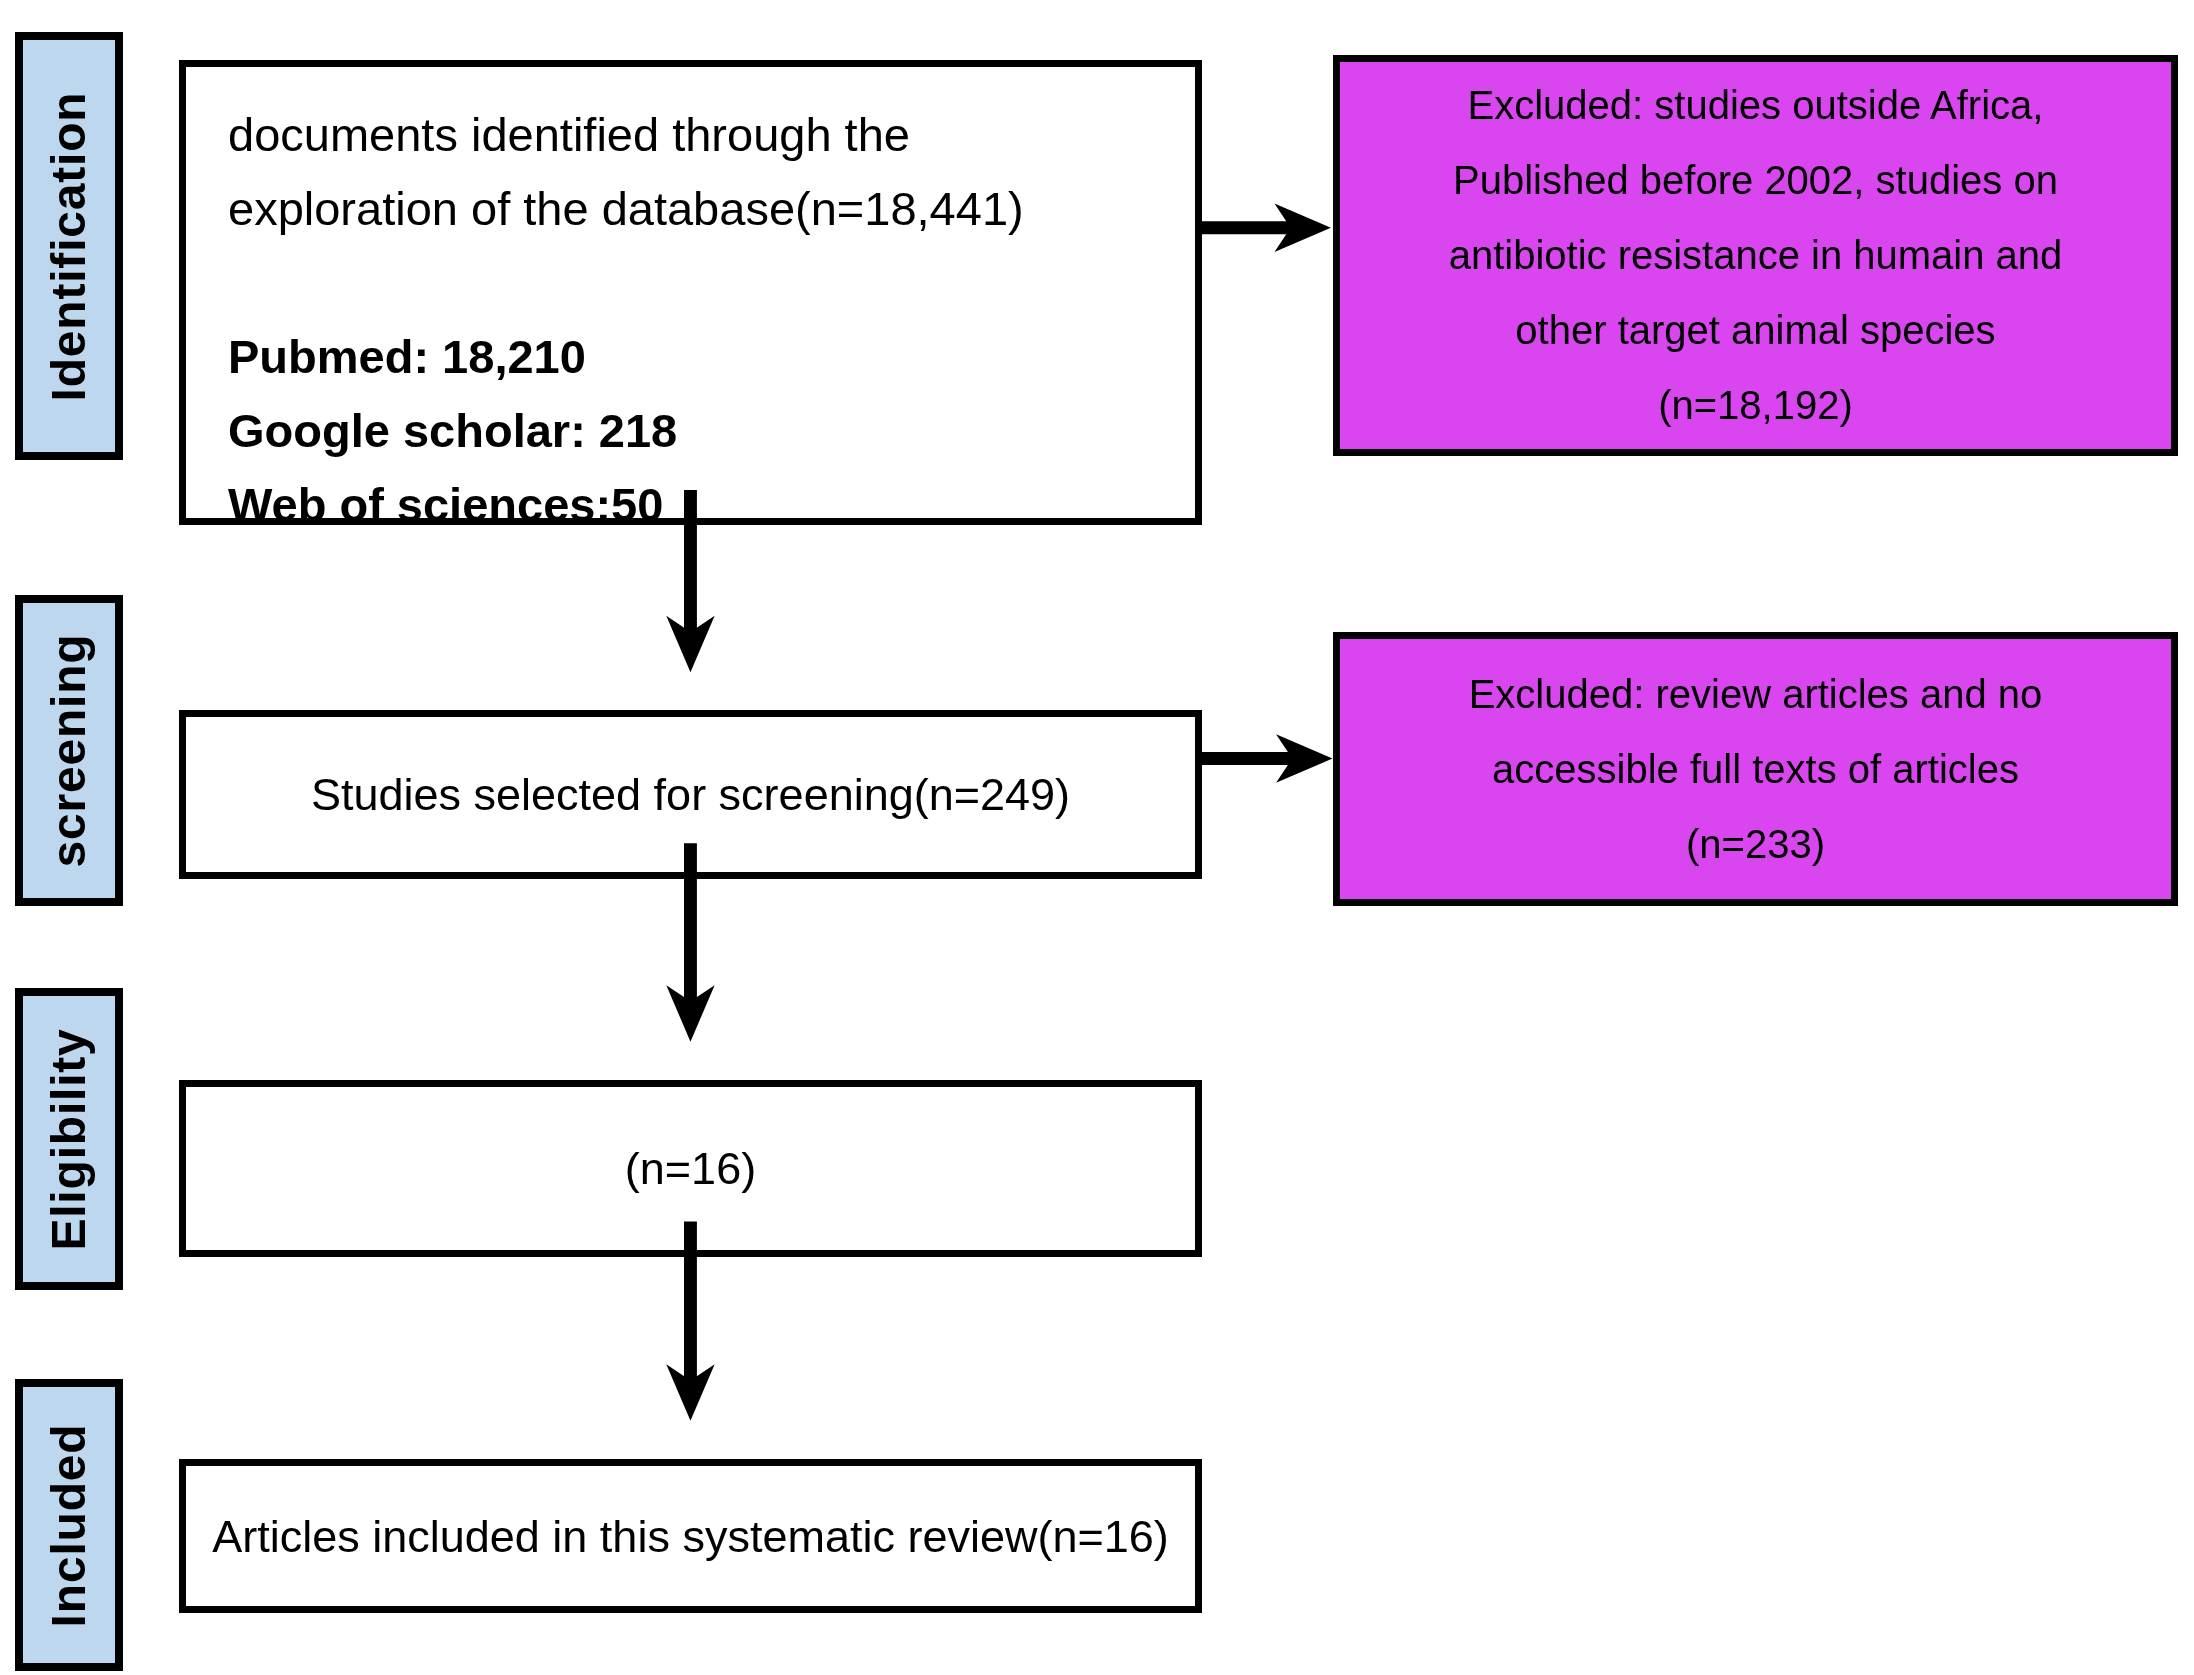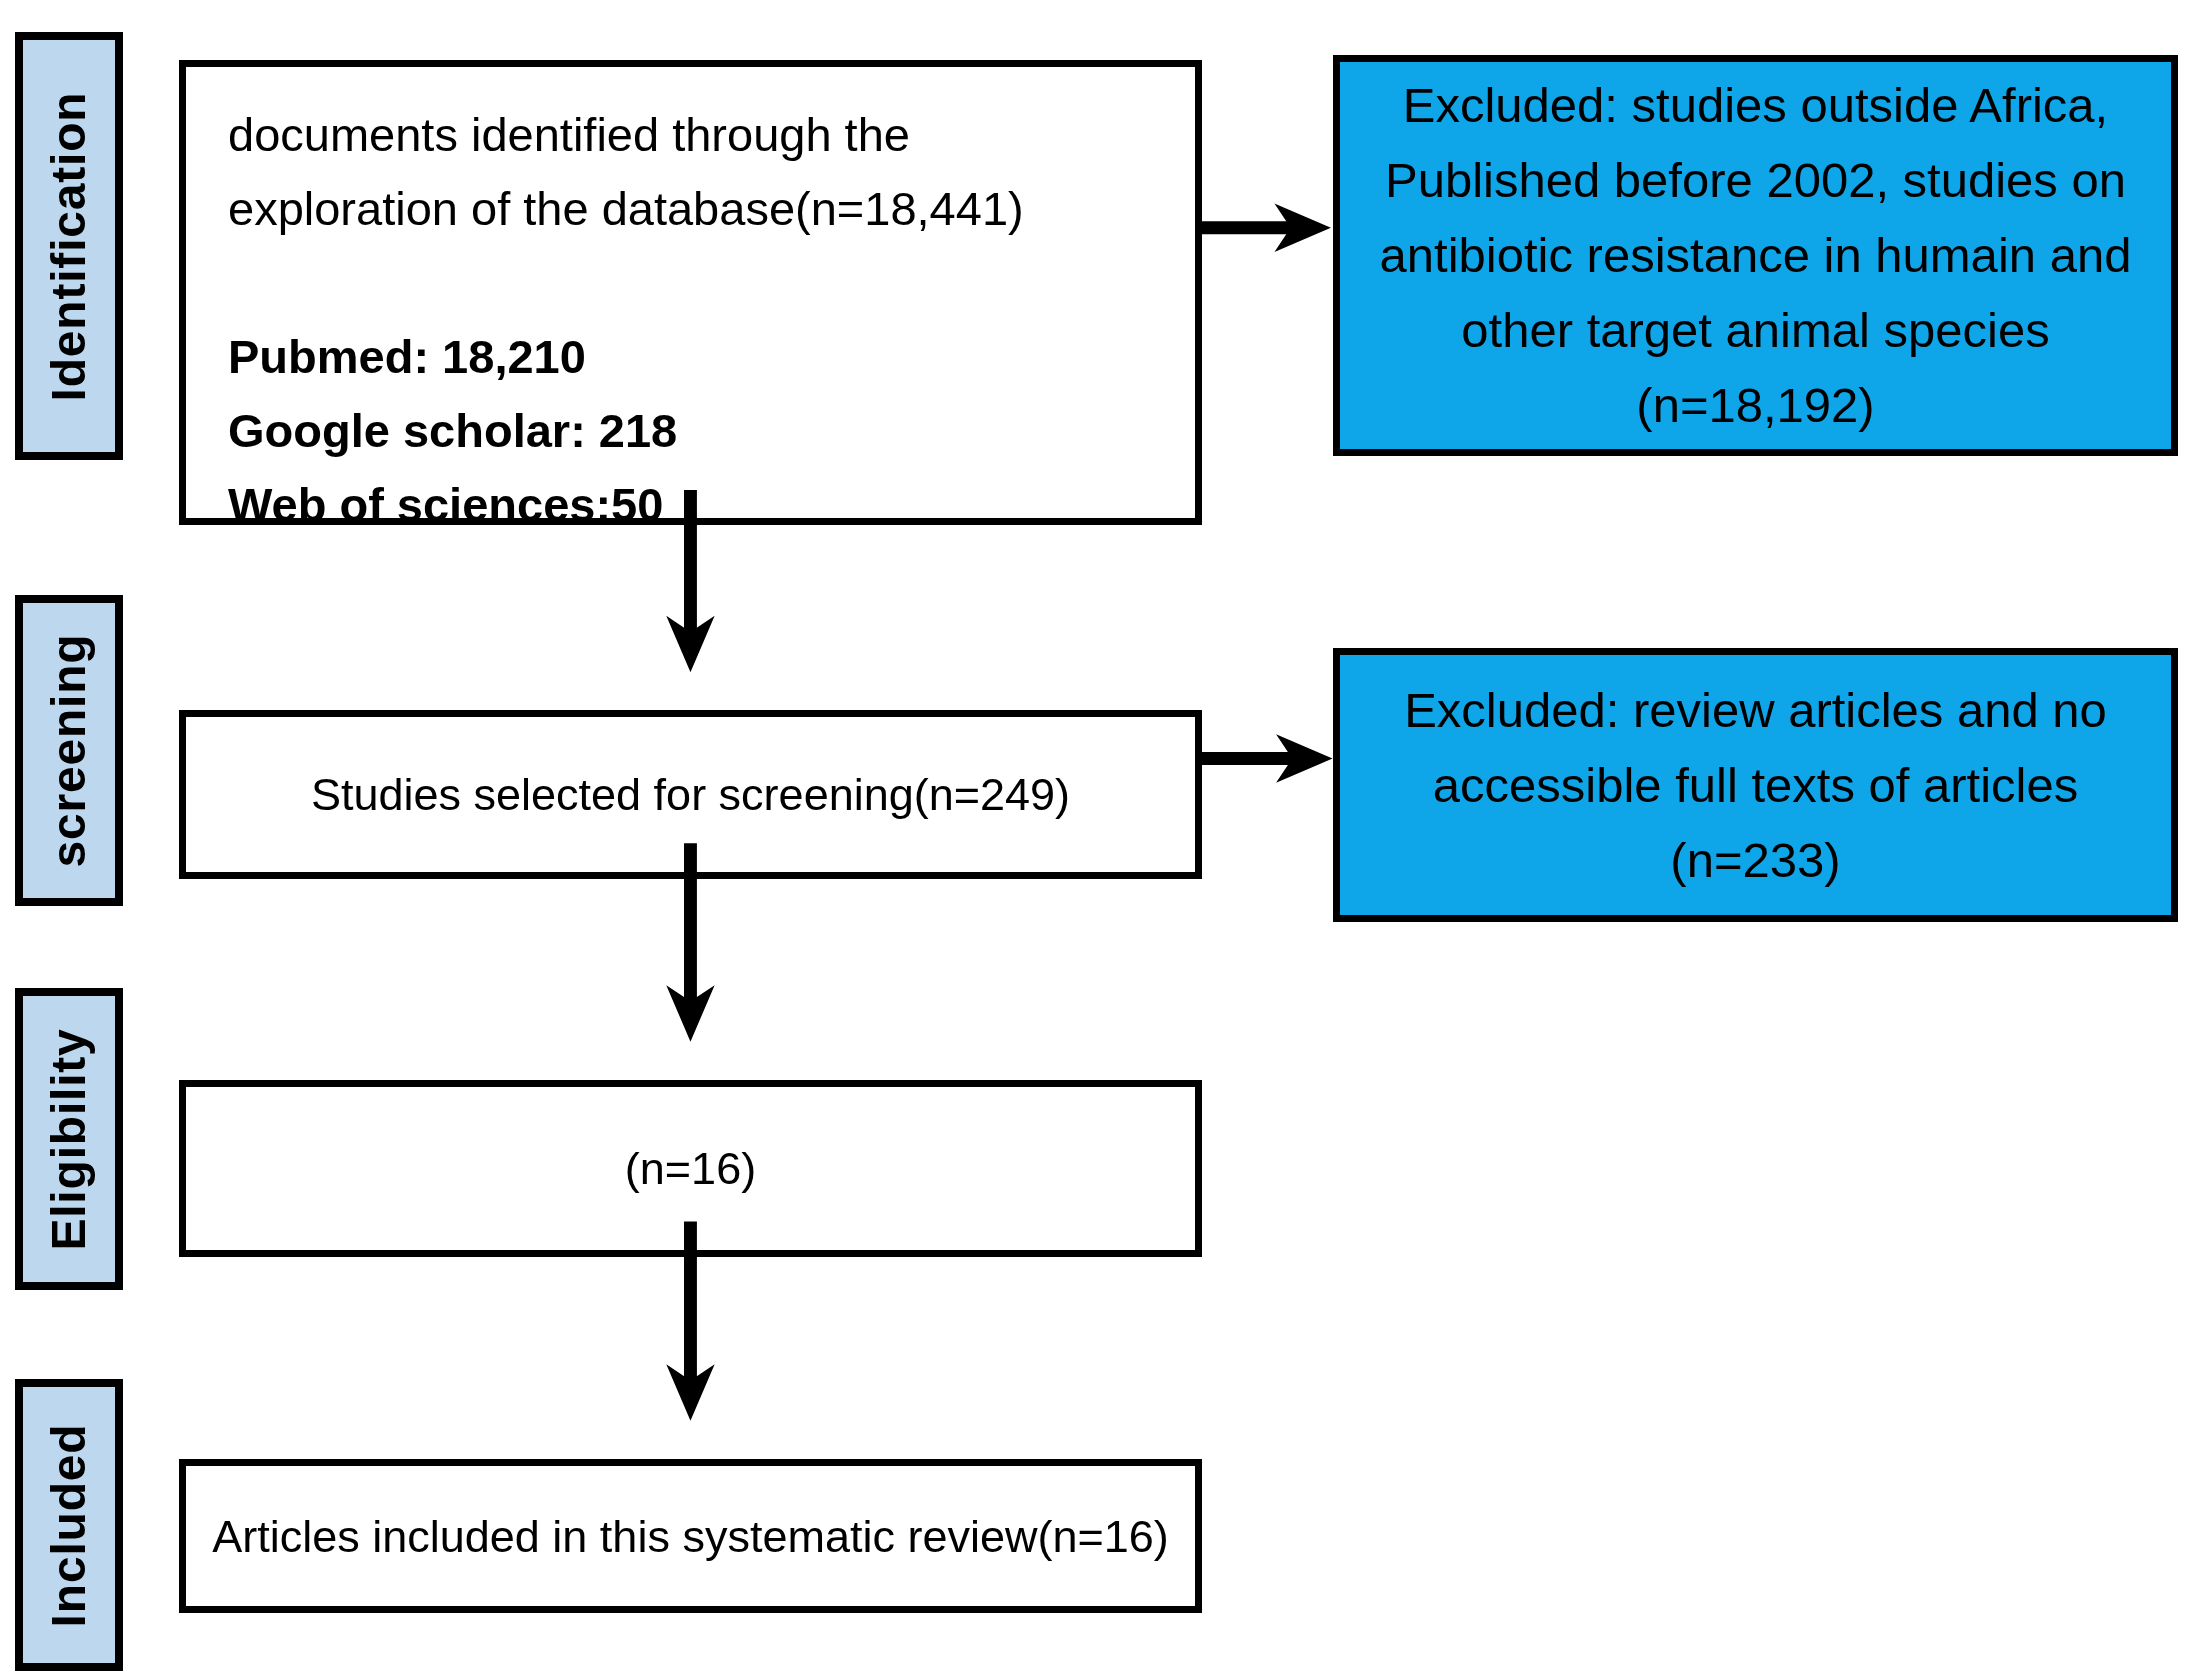--- a/index.html
+++ b/index.html
@@ -59,27 +59,27 @@
     padding: 31px 32px 0 42px;
     text-align: left;
   }
   #box-identification .intro { white-space: pre-line; }
   #box-identification .sources { white-space: pre-line; margin-top: 74px; font-weight: bold; }
 
   
   .excluded-box {
     left: 1333px;
     width: 845px;
-    background: #0ea5e9;
+    background: #d946ef;
     border: 7.3px solid #000000;
     display: flex;
     align-items: center;
     justify-content: center;
     text-align: center;
-    font-size: 49px;
+    font-size: 40px;
     line-height: 75px;
     white-space: pre-line;
   }
 
   svg.arrows {
     position: absolute;
     left: 0; top: 0;
     width: 2194px;
     height: 1676px;
     pointer-events: none;
@@ -128,21 +128,21 @@
   </div>
 
   <div class="abs excluded-box" style="top:55px; height:401px;">
     <div>Excluded: studies outside Africa,
 Published before 2002, studies on
 antibiotic resistance in humain and
 other target animal species
 (n=18,192)</div>
   </div>
 
-  <div class="abs excluded-box" style="top:632px; height:274px;margin-top:16px;">
+  <div class="abs excluded-box" style="top:632px; height:274px;">
     <div>Excluded: review articles and no
 accessible full texts of articles
 (n=233)</div>
   </div>
 
   <svg class="arrows" viewBox="0 0 2720 2077">
 
     <g>
       <line x1="856" y1="607" x2="856" y2="795"></line>
       <polygon points="856,833 826,763 856,783 886,763"></polygon>

